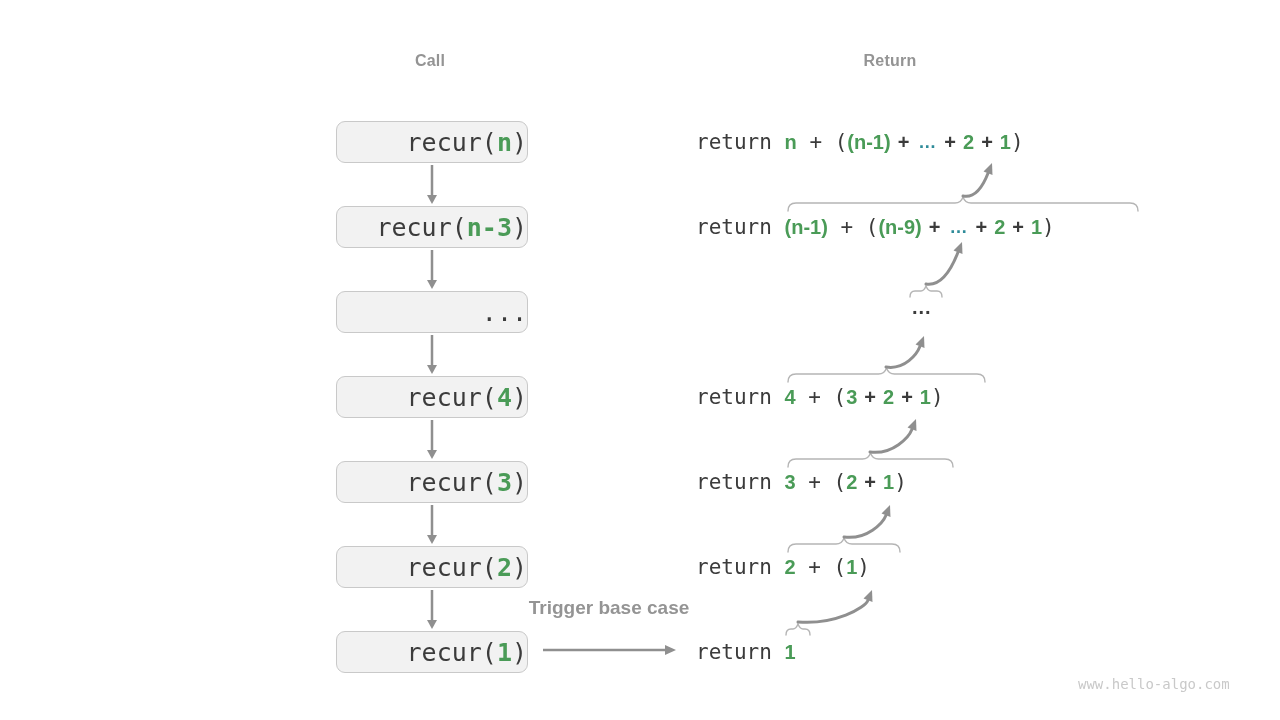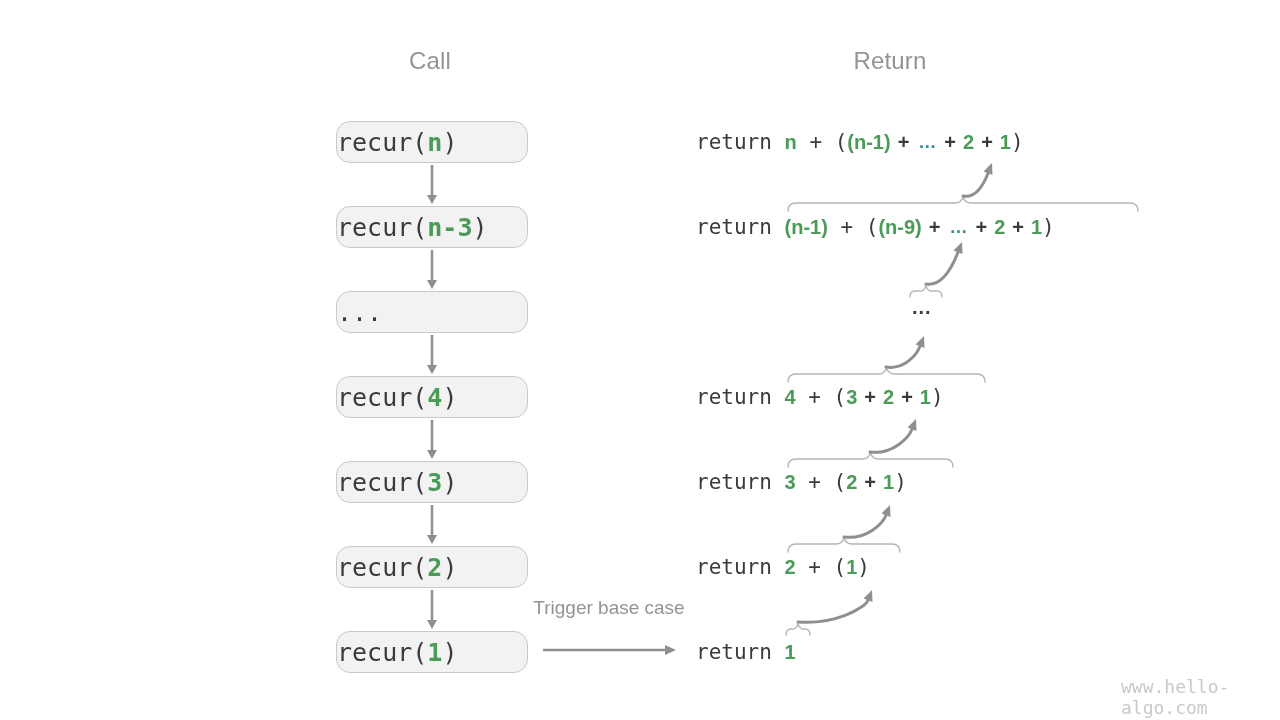--- a/index.html
+++ b/index.html
@@ -3,28 +3,28 @@
 <meta charset="utf-8">
 <style>
   :root{
     --green:#4a9b57; --teal:#2e8b99; --dark:#3b3b3b; --gray:#949494;
     --box-bg:#f2f2f2; --box-border:#c9c9c9; --arrow:#8f8f8f; --brace:#b5b5b5; --wm:#c9c9c9;
   }
   html,body{margin:0;padding:0;background:#fff;}
   .canvas{position:relative;width:1280px;height:720px;background:#fff;overflow:hidden;
           font-family:"Liberation Sans",sans-serif;}
   .layer{position:absolute;left:0;top:0;width:1280px;height:720px;}
-  .hdr{position:absolute;transform:translate(-50%,-50%);font-size:24px;font-weight:normal;
+  .hdr{position:absolute;transform:translate(-50%,-50%);font-size:16px;font-weight:bold;
        color:var(--gray);letter-spacing:.2px;}
-  .trigger{position:absolute;transform:translate(-50%,-50%);font-size:19px;font-weight:normal;
+  .trigger{position:absolute;transform:translate(-50%,-50%);font-size:19px;font-weight:bold;
        color:var(--gray);white-space:nowrap;}
-  .wm{position:absolute;font-family:"DejaVu Sans Mono",monospace;font-size:18px;color:var(--wm);margin-left:43px;}
+  .wm{position:absolute;font-family:"DejaVu Sans Mono",monospace;font-size:14px;color:var(--wm);}
   .box{position:absolute;width:192px;height:42px;background:var(--box-bg);
-       border:1.5px solid var(--box-border);border-radius:14px;display:flex;
-       align-items:center;justify-content:flex-start;box-sizing:border-box;}
+       border:1.5px solid var(--box-border);border-radius:9px;display:flex;
+       align-items:center;justify-content:flex-end;box-sizing:border-box;}
   .box .tok-m{font-family:"DejaVu Sans Mono",monospace;font-size:25px;color:var(--dark);white-space:pre;}
   .box .tok-g{font-family:"DejaVu Sans Mono",monospace;font-size:25px;font-weight:bold;color:var(--green);white-space:pre;}
   .rrow{position:absolute;height:32px;display:flex;align-items:center;white-space:nowrap;}
   .tok-kw,.tok-m{font-family:"DejaVu Sans Mono",monospace;font-size:21px;color:var(--dark);white-space:pre;}
   .tok-g{font-size:20px;font-weight:bold;color:var(--green);white-space:pre;}
   .tok-p{font-size:20px;font-weight:bold;color:var(--dark);margin:0 7px;}
   .tok-t{font-size:18px;font-weight:bold;color:var(--teal);margin:0 2px;letter-spacing:-1px;}
   .tok-dots{font-size:20px;font-weight:bold;color:var(--dark);letter-spacing:1px;}
   svg{display:block;}
 </style>

